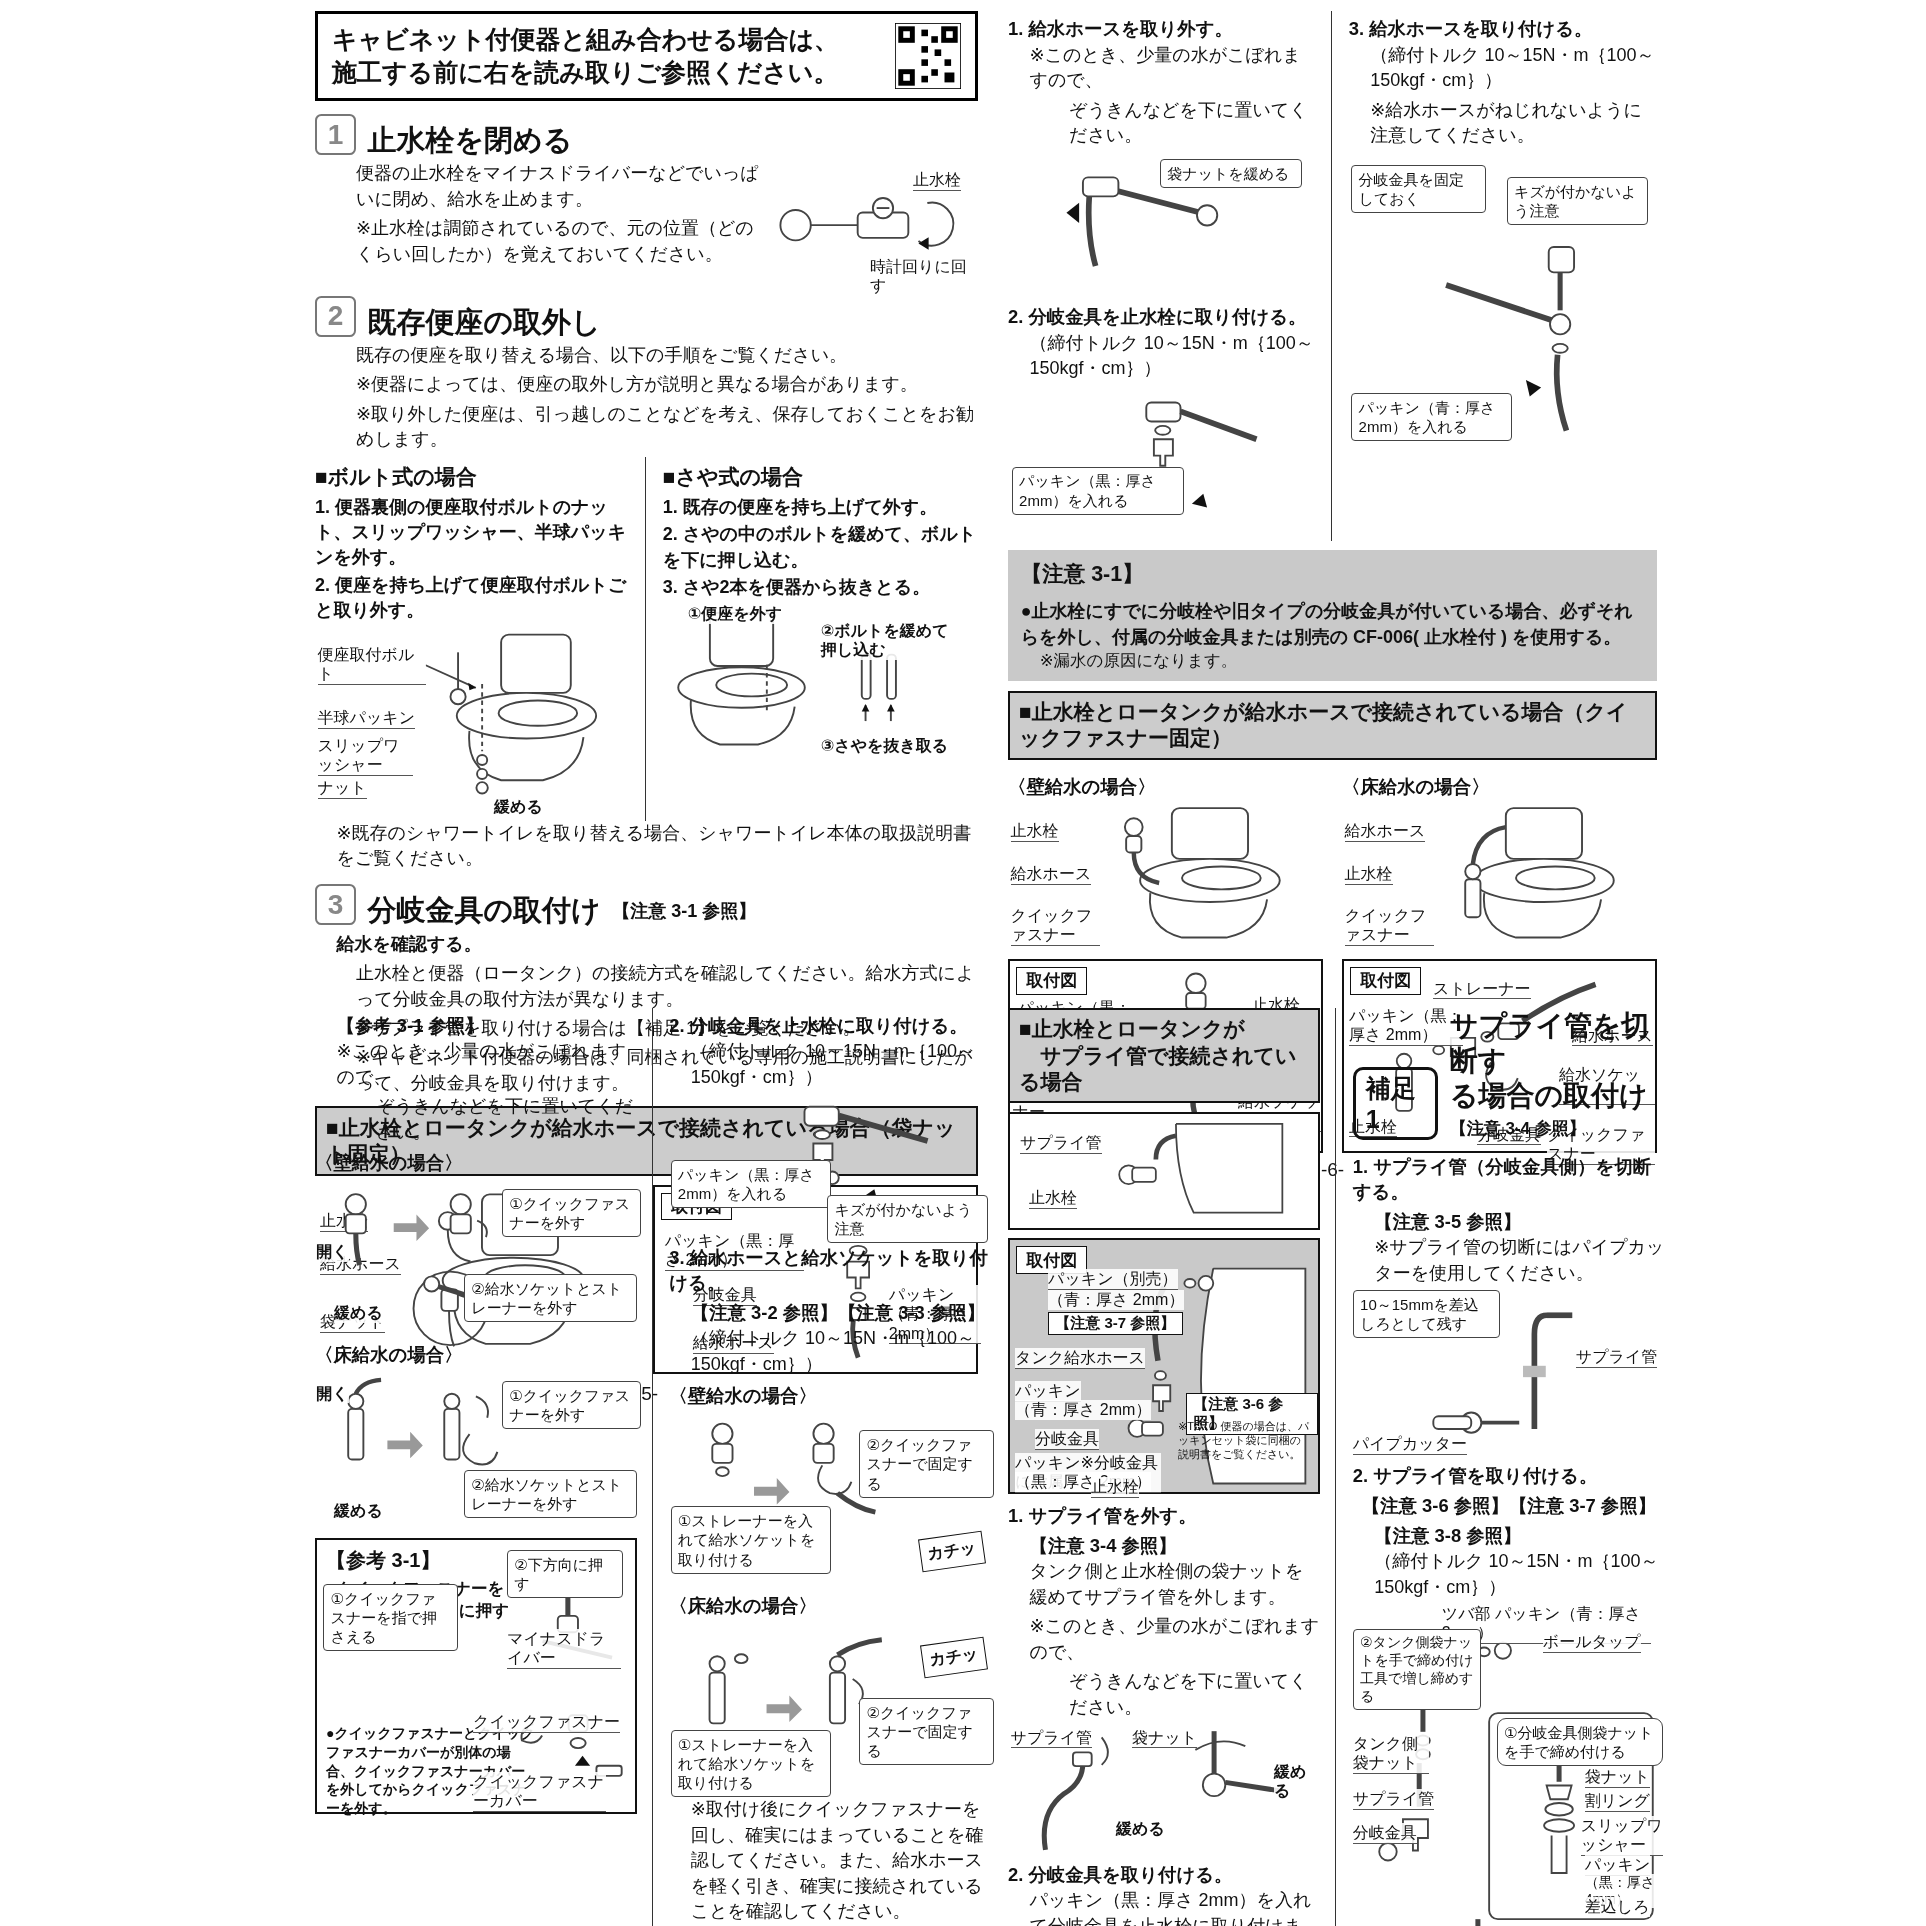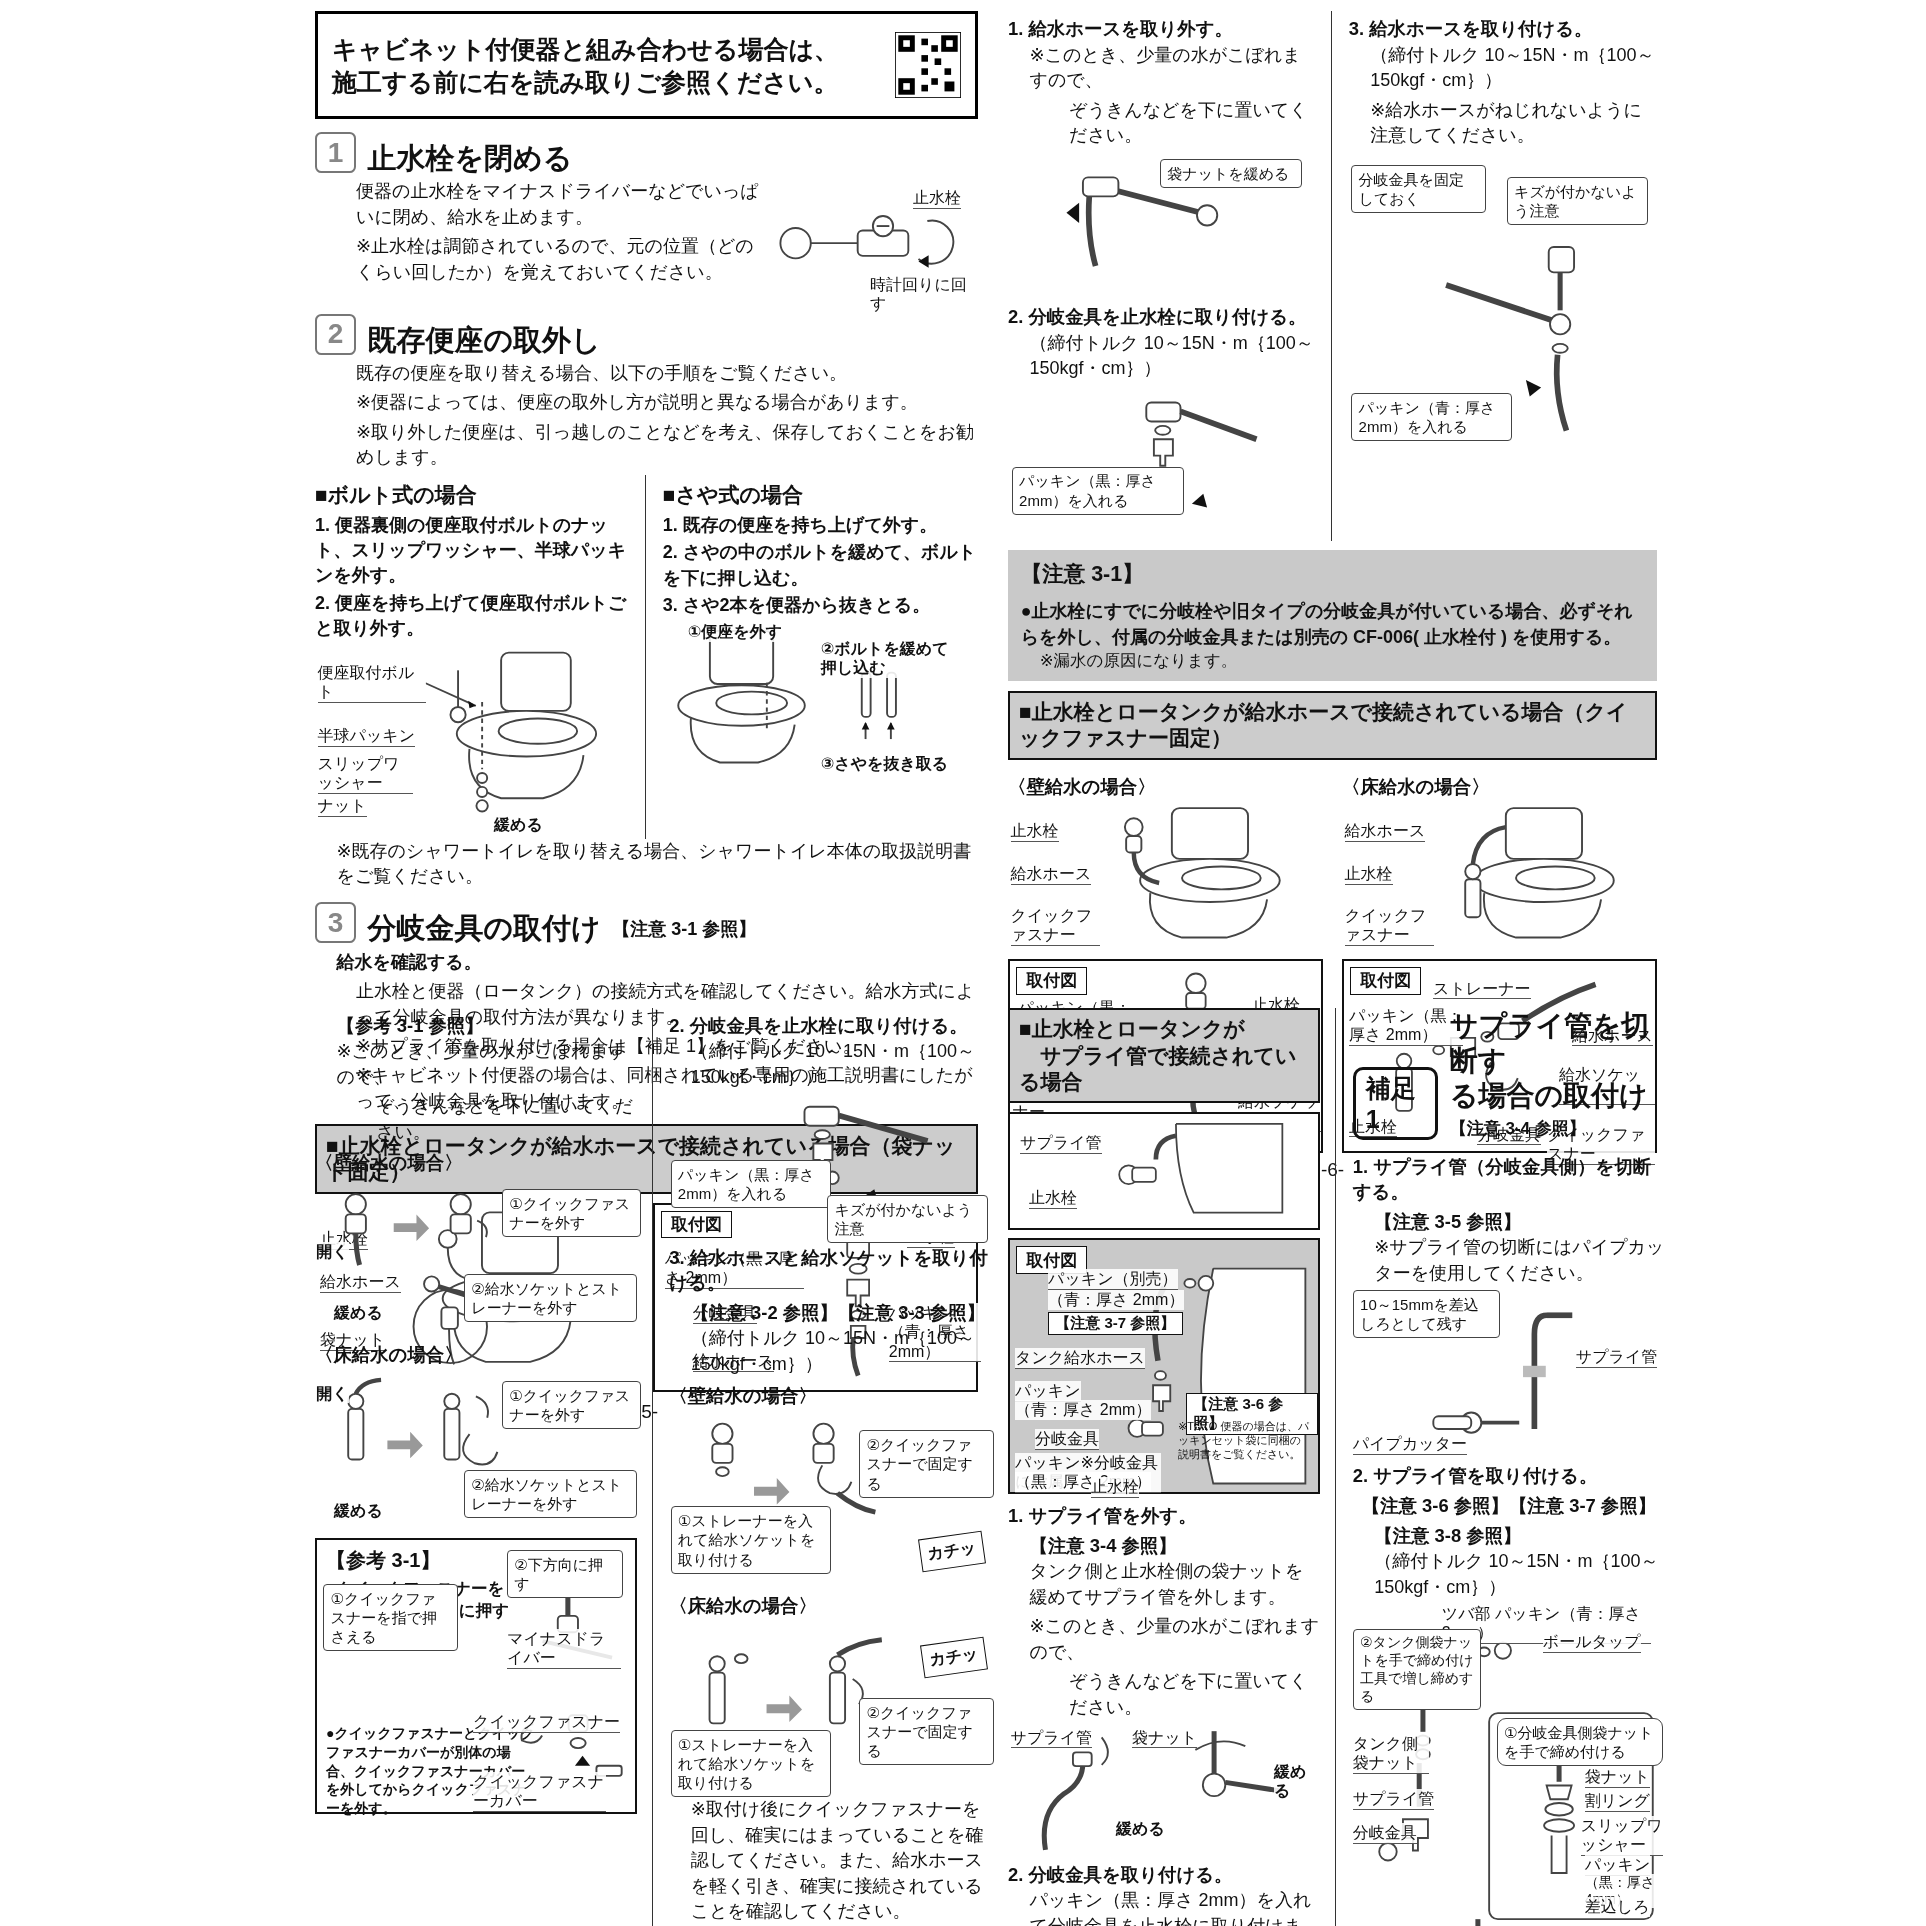--- a/index.html
+++ b/index.html
@@ -4,21 +4,21 @@
 <style>
   html,body{margin:0;padding:0}
   body{position:relative;width:1926px;height:1926px;background:#fff;
        font-family:"Liberation Sans","DejaVu Sans",sans-serif;color:#111}
   .page{position:absolute}
   #p5{left:315px;top:11.4px;width:663px;height:982px}
   #p6{left:1008px;top:11.4px;width:649px;height:982px}
   #p7{left:315px;top:1008px;width:676px;height:915px}
   #p8{left:1008px;top:1008px;width:657px;height:915px}
 
-  .notice{display:flex;align-items:flex-end;gap:5px;border:3.8px solid #000;padding:18px 14px;margin-bottom:11.4px}
+  .notice{display:flex;align-items:flex-start;gap:5px;border:3.8px solid #000;padding:9px 14px;margin-bottom:11.4px}
   .notice .txt{font-weight:bold;font-size:25px;line-height:1.3;flex:1}
   .qr{width:66px;height:66px;flex:0 0 auto}
 
   .sec-head{display:flex;align-items:flex-end;gap:11.4px;margin:12.7px 0 6.3px}
   .sec-num{width:37px;height:37px;border:2.5px solid #777;border-radius:6.3px;display:flex;align-items:center;justify-content:center;
            font-size:28px;font-weight:bold;color:#888;background:#fff}
   .sec-title{font-size:29px;font-weight:bold;line-height:1}
   .sref{font-size:18px;font-weight:bold;padding-bottom:2.5px}
   .body{font-size:18px;line-height:1.42;margin:0 0 3.8px 41px}
   .body.tight{margin-left:21.5px}

